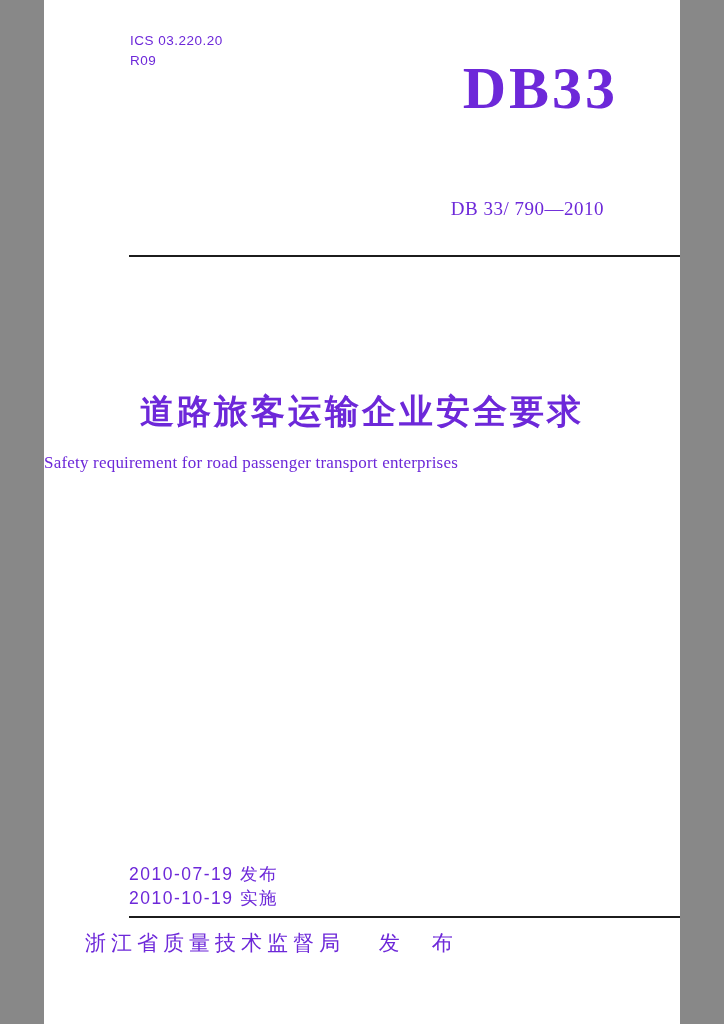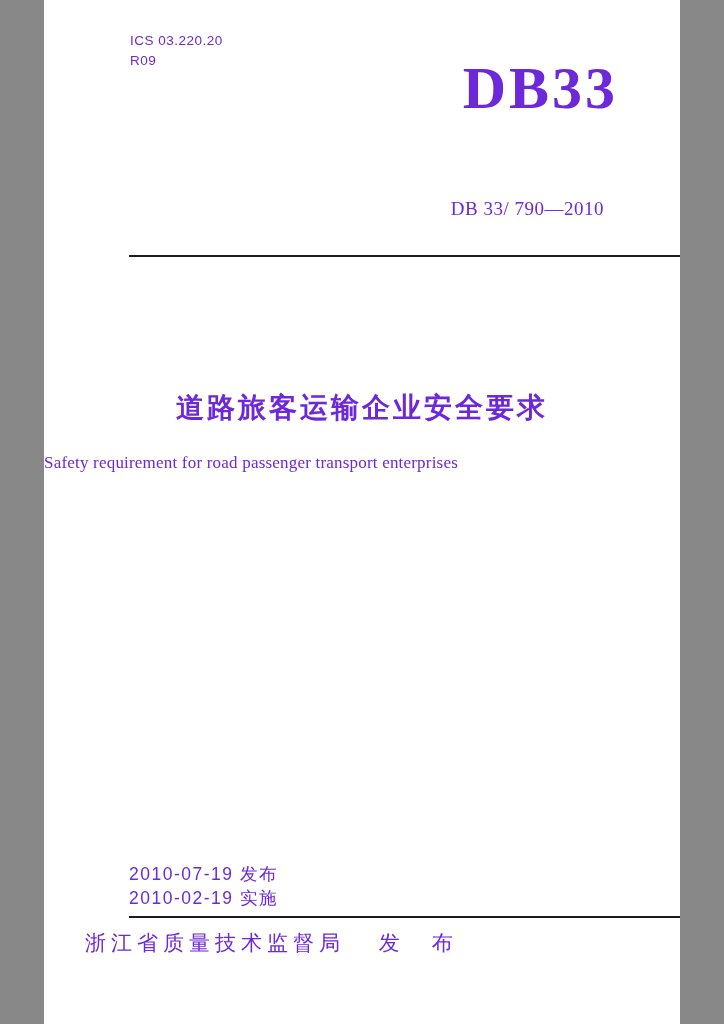--- a/index.html
+++ b/index.html
@@ -62,21 +62,21 @@
     width: 588px;
     height: 2px;
     background: #1c1c1c;
   }
   .doc-title {
     position: absolute;
     left: 0;
     right: 0;
     top: 389px;
     text-align: center;
-    font-size: 28px;
+    font-size: 34px;
     font-weight: 600;
     letter-spacing: 3px;
     white-space: nowrap;
   }
   .doc-subtitle {
     position: absolute;
     left: 0;
     right: 0;
     top: 453px;
     text-align: left;
@@ -129,21 +129,21 @@
   <div class="standard-number">DB 33/ 790—2010</div>
 
   <div class="rule-top"></div>
 
   <div class="doc-title">道路旅客运输企业安全要求</div>
 
   <div class="doc-subtitle">Safety requirement for road passenger transport enterprises</div>
 
   <div class="date-row">
     <span>2010-07-19 发布</span>
-    <span>2010-02-19 实施</span>
+    <span>2010-10-19 实施</span>
   </div>
 
   <div class="publisher-row">
     <span class="issuing-authority">浙江省质量技术监督局</span>
     <span class="publish-label">发 布</span>
   </div>
 
 </div>
 
 </body></html>

